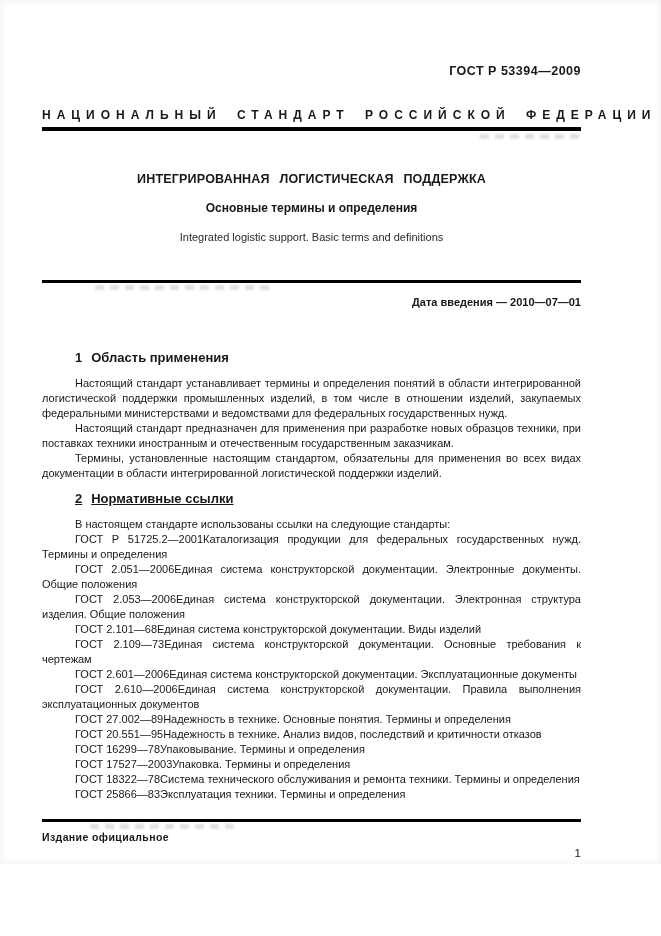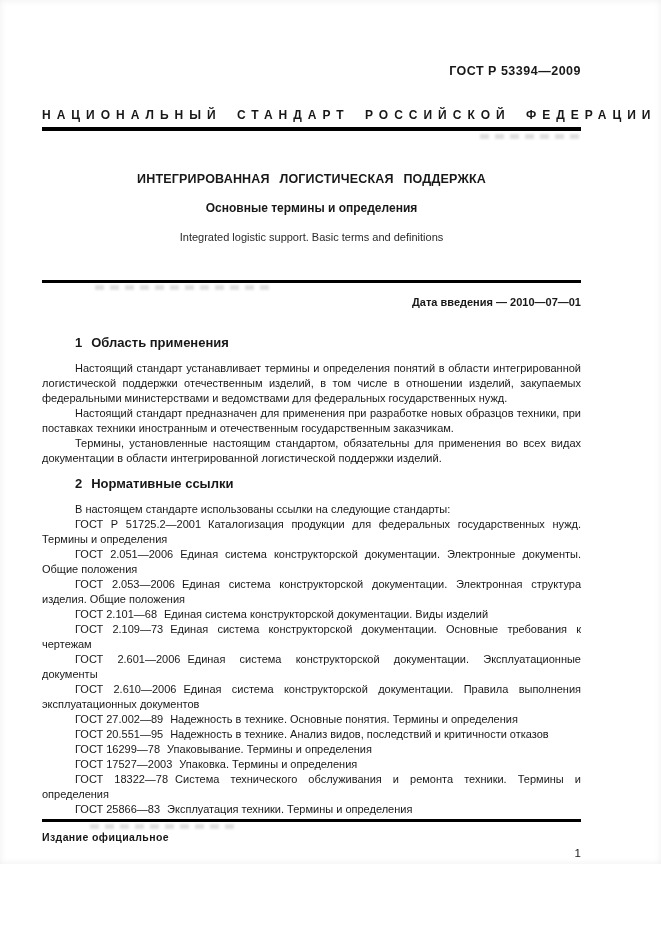--- a/index.html
+++ b/index.html
@@ -81,40 +81,40 @@
     position: absolute;
     top: 296px;
     left: 42px;
     width: 539px;
     text-align: right;
     font-size: 11px;
     font-weight: bold;
   }
   .content {
     position: absolute;
-    top: 335px;
+    top: 350px;
     left: 42px;
     width: 539px;
   }
   .section-heading {
     padding-left: 33px;
     font-size: 13px;
     font-weight: bold;
     margin: 0 0 11px 0;
   }
   .section-heading .sec-num { margin-right: 9px; }
-  .section-heading.second { margin-top: 10px; }
+  .section-heading.second { margin-top: 10px; text-decoration: underline; }
   .content p {
     margin: 0;
     font-size: 11px;
     line-height: 15px;
     text-align: justify;
     text-indent: 33px;
   }
-  .ref-code { margin-right: 7px; }
+  .ref-code { }
   .edition-note {
     position: absolute;
     top: 831px;
     left: 42px;
     font-size: 10.5px;
     font-weight: bold;
     letter-spacing: 0.4px;
   }
   .page-number {
     position: absolute;
@@ -154,21 +154,21 @@
   <div class="rule rule-mid"></div>
   <div class="artifact artifact-2"></div>
 
   <div class="effective-date">Дата введения — 2010—07—01</div>
 
   <div class="content">
 
     <div class="section-heading">
       <span class="sec-num">1</span><span class="sec-title">Область применения</span>
     </div>
-    <p>Настоящий стандарт устанавливает термины и определения понятий в области интегрированной логистической поддержки отечественным изделий, в том числе в отношении изделий, закупаемых федеральными министерствами и ведомствами для федеральных государственных нужд.</p>
+    <p>Настоящий стандарт устанавливает термины и определения понятий в области интегрированной логистической поддержки промышленных изделий, в том числе в отношении изделий, закупаемых федеральными министерствами и ведомствами для федеральных государственных нужд.</p>
     <p>Настоящий стандарт предназначен для применения при разработке новых образцов техники, при поставках техники иностранным и отечественным государственным заказчикам.</p>
     <p>Термины, установленные настоящим стандартом, обязательны для применения во всех видах документации в области интегрированной логистической поддержки изделий.</p>
 
     <div class="section-heading second">
       <span class="sec-num">2</span><span class="sec-title">Нормативные ссылки</span>
     </div>
     <p>В настоящем стандарте использованы ссылки на следующие стандарты:</p>
 
     <p class="ref"><span class="ref-code">ГОСТ Р 51725.2—2001</span><span>Каталогизация продукции для федеральных государственных нужд. Термины и определения</span></p>
     <p class="ref"><span class="ref-code">ГОСТ 2.051—2006</span><span>Единая система конструкторской документации. Электронные документы. Общие положения</span></p>

